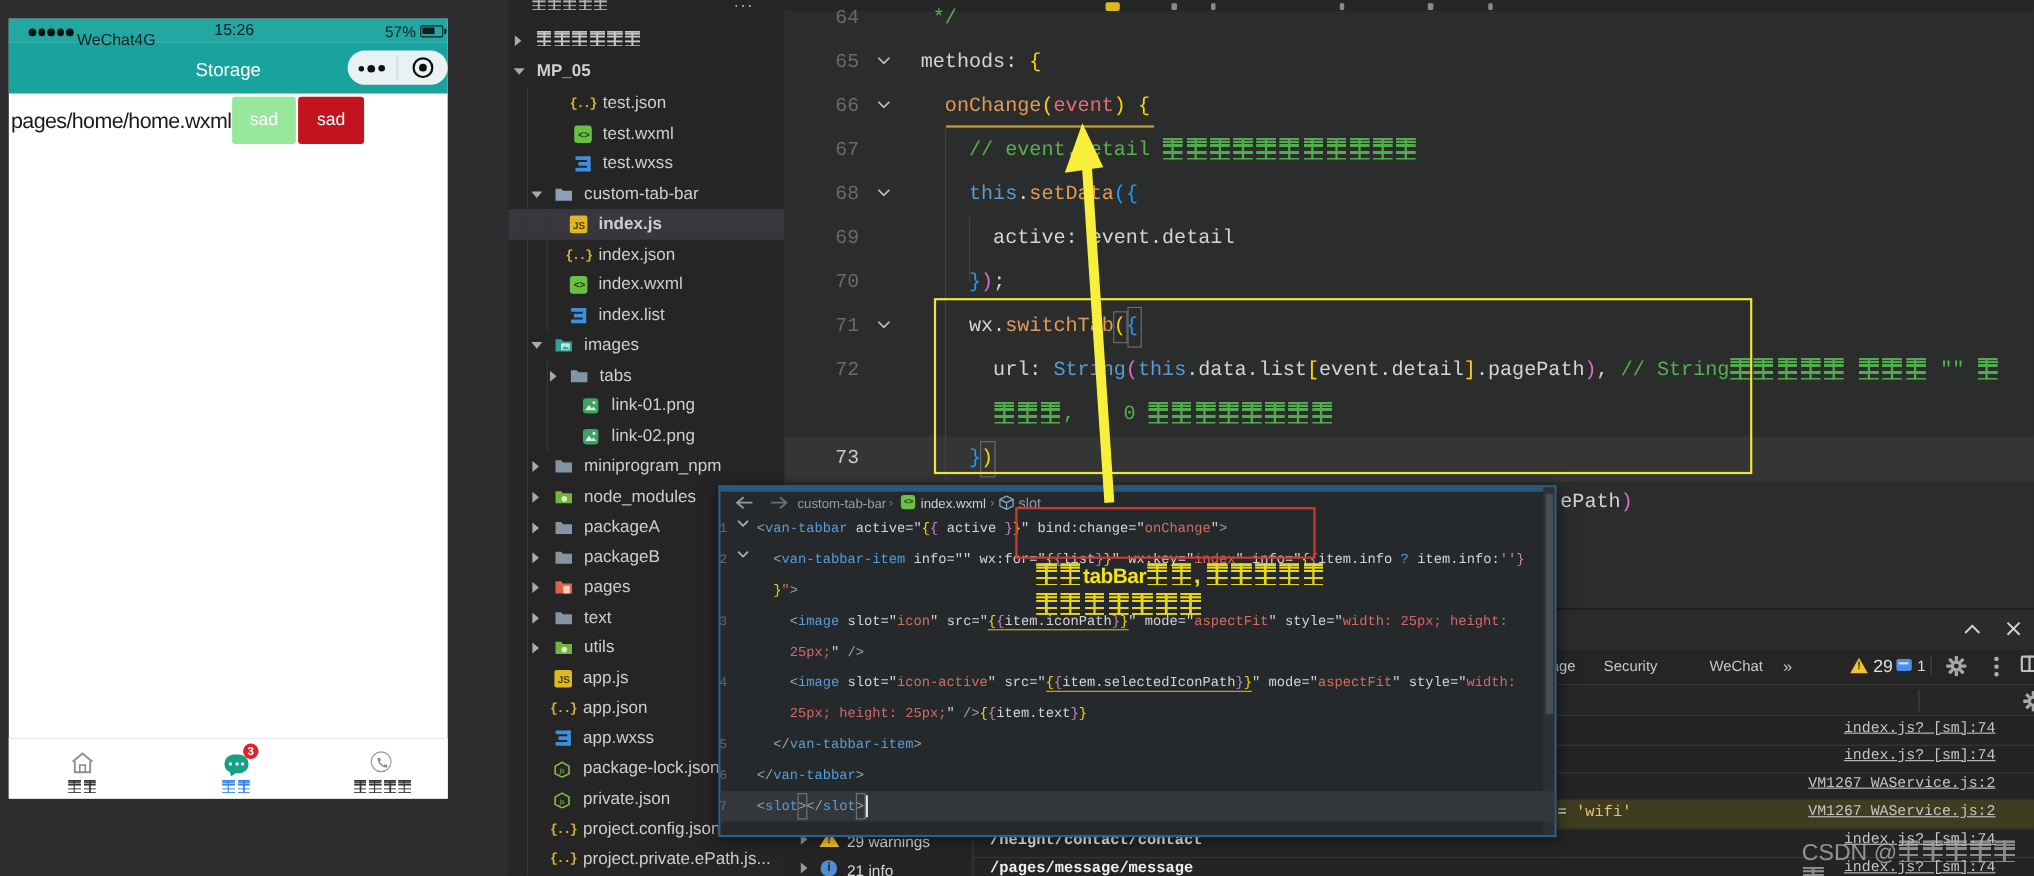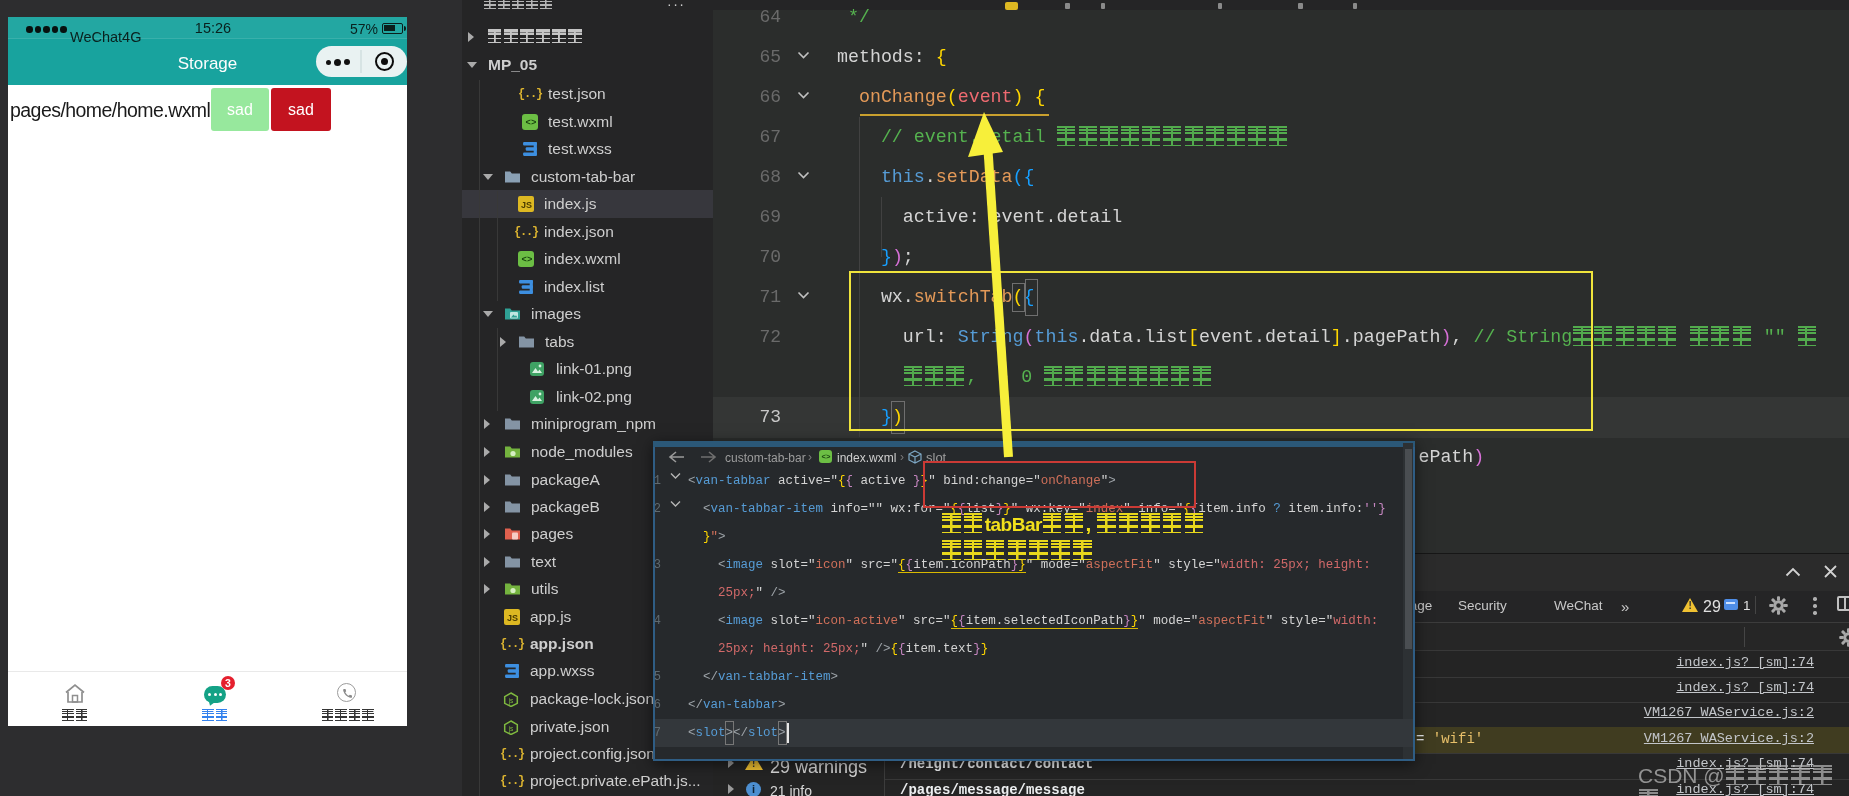--- a/index.html
+++ b/index.html
@@ -110,21 +110,21 @@
       <svg width="17" height="14" viewBox="0 0 17 14" style="position:absolute;left:0;top:0">
         <path d="M1 1.5 h5.2 l1.6 2 h8.2 v9 h-15 z" fill="#8aa0b4"></path>
       </svg>
     </div>
     <div class="abs" style="left:69px;top:167.5px;width:174px;white-space:nowrap;overflow:hidden;font-size:15.5px;font-weight:normal;color:#cecece">custom-tab-bar</div>
     <div class="abs" style="left:56px;top:197px;width:17px;height:15px">
       <span style="position:absolute;left:0;top:-1px;width:16px;height:16px;background:#ddb822;border-radius:2px">
         <span style="position:absolute;left:3px;top:4px;font-size:9px;font-weight:bold;color:#4a3b00">JS</span>
       </span>
     </div>
-    <div class="abs" style="left:82px;top:194.5px;width:161px;white-space:nowrap;overflow:hidden;font-size:15.5px;font-weight:normal;color:#cecece">index.js</div>
+    <div class="abs" style="left:82px;top:194.5px;width:161px;white-space:nowrap;overflow:hidden;font-size:15.5px;font-weight:bold;color:#cecece">index.js</div>
     <div class="abs" style="left:56px;top:225px;width:17px;height:15px">
       <span style="position:absolute;left:-4px;top:0px;font-family:'Liberation Mono',monospace;font-size:12px;font-weight:bold;color:#dcb430;letter-spacing:-1.2px">{..}</span>
     </div>
     <div class="abs" style="left:82px;top:222.5px;width:161px;white-space:nowrap;overflow:hidden;font-size:15.5px;font-weight:normal;color:#cecece">index.json</div>
     <div class="abs" style="left:56px;top:252px;width:17px;height:15px">
       <span style="position:absolute;left:0;top:-1px;width:16px;height:16px;background:#6cbe44;border-radius:3px">
         <span style="position:absolute;left:3.5px;top:4px;font-size:9px;font-weight:bold;color:#17430e;font-family:'Liberation Mono',monospace">&lt;&gt;</span>
       </span>
     </div>
     <div class="abs" style="left:82px;top:249.5px;width:161px;white-space:nowrap;overflow:hidden;font-size:15.5px;font-weight:normal;color:#cecece">index.wxml</div>
@@ -223,21 +223,21 @@
     <div class="abs" style="left:69px;top:579.5px;width:174px;white-space:nowrap;overflow:hidden;font-size:15.5px;font-weight:normal;color:#cecece">utils</div>
     <div class="abs" style="left:42px;top:610px;width:17px;height:15px">
       <span style="position:absolute;left:0;top:-1px;width:16px;height:16px;background:#ddb822;border-radius:2px">
         <span style="position:absolute;left:3px;top:4px;font-size:9px;font-weight:bold;color:#4a3b00">JS</span>
       </span>
     </div>
     <div class="abs" style="left:68px;top:607.5px;width:175px;white-space:nowrap;overflow:hidden;font-size:15.5px;font-weight:normal;color:#cecece">app.js</div>
     <div class="abs" style="left:42px;top:637px;width:17px;height:15px">
       <span style="position:absolute;left:-4px;top:0px;font-family:'Liberation Mono',monospace;font-size:12px;font-weight:bold;color:#dcb430;letter-spacing:-1.2px">{..}</span>
     </div>
-    <div class="abs" style="left:68px;top:634.5px;width:175px;white-space:nowrap;overflow:hidden;font-size:15.5px;font-weight:bold;color:#cecece">app.json</div>
+    <div class="abs" style="left:68px;top:634.5px;width:175px;white-space:nowrap;overflow:hidden;font-size:15.5px;font-weight:normal;color:#cecece">app.json</div>
     <div class="abs" style="left:42px;top:664px;width:17px;height:15px">
       <svg width="17" height="16" viewBox="0 0 16 14" style="position:absolute;left:0;top:-1px">
         <g fill="#3d8fe0">
           <rect x="1" y="0.5" width="13" height="3.2" rx="1"></rect>
           <rect x="3.5" y="5.4" width="10.5" height="3.2" rx="1"></rect>
           <rect x="1" y="10.3" width="13" height="3.2" rx="1"></rect>
           <rect x="11" y="0.5" width="3" height="13" rx="1"></rect>
         </g>
       </svg>
     </div>
@@ -382,21 +382,21 @@
     <div class="abs mono" style="left:0;top:151px;width:1101px;text-align:right;font-size:13.5px;color:#c2c5c9"><span style="text-decoration:underline">VM1267 WAService.js:2</span></div>
     <div class="abs mono" style="left:0;top:177px;width:1101px;text-align:right;font-size:13.5px;color:#c2c5c9"><span style="text-decoration:underline">VM1267 WAService.js:2</span></div>
     <div class="abs mono" style="left:0;top:202px;width:1101px;text-align:right;font-size:13.5px;color:#c2c5c9"><span style="text-decoration:underline">index.js? [sm]:74</span></div>
     <div class="abs mono" style="left:0;top:228px;width:1101px;text-align:right;font-size:13.5px;color:#c2c5c9"><span style="text-decoration:underline">index.js? [sm]:74</span></div>
     <div class="abs mono" style="left:703px;top:177px;font-size:14px;color:#e8eaed">= <span style="color:#e8c06a">'wifi'</span></div>
     <div class="abs mono" style="left:187px;top:202px;font-size:14px;font-weight:bold;color:#eceef0">/height/contact/contact</div>
     <div class="abs mono" style="left:187px;top:228px;font-size:14px;font-weight:bold;color:#eceef0">/pages/message/message</div>
     <div class="abs" style="left:15px;top:204px;width:0;height:0;border-top:5px solid transparent;border-bottom:5px solid transparent;border-left:6px solid #9a9a9a"></div>
     <div class="abs" style="left:32px;top:201px;width:0;height:0;border-left:9px solid transparent;border-right:9px solid transparent;border-bottom:15px solid #f1c232"></div>
     <div class="abs" style="left:39px;top:204px;font-size:10px;font-weight:bold;color:#333">!</div>
-    <div class="abs" style="left:57px;top:203px;font-size:18px;color:#d8d8d8">29 warnings</div>
+    <div class="abs" style="left:57px;top:203px;font-size:14px;color:#d8d8d8">29 warnings</div>
     <div class="abs" style="left:15px;top:230px;width:0;height:0;border-top:5px solid transparent;border-bottom:5px solid transparent;border-left:6px solid #9a9a9a"></div>
     <div class="abs" style="left:33px;top:228px;width:15px;height:15px;background:#4d8fd1;border-radius:50%;color:#0e2235;font-size:11px;font-weight:bold;text-align:center;line-height:15px">i</div>
     <div class="abs" style="left:57px;top:229px;font-size:14px;color:#d8d8d8">21 info</div>
   </div>
 <div class="abs" style="left:653px;top:441px;width:762px;height:320px;background:#26292c;border:2px solid #2f5d84;box-shadow:0 3px 14px rgba(0,0,0,.55)">
     <div class="abs" style="left:-2px;top:-2px;width:762px;height:6px;background:#2b5878"></div>
     <svg class="abs" style="left:13px;top:8px" width="17" height="12" viewBox="0 0 17 12">
       <path d="M8 1 L2 6 L8 11 M2 6 L16 6" fill="none" stroke="#9a9a9a" stroke-width="1.6"></path>
     </svg>
     <svg class="abs" style="left:45px;top:8px" width="17" height="12" viewBox="0 0 17 12">

